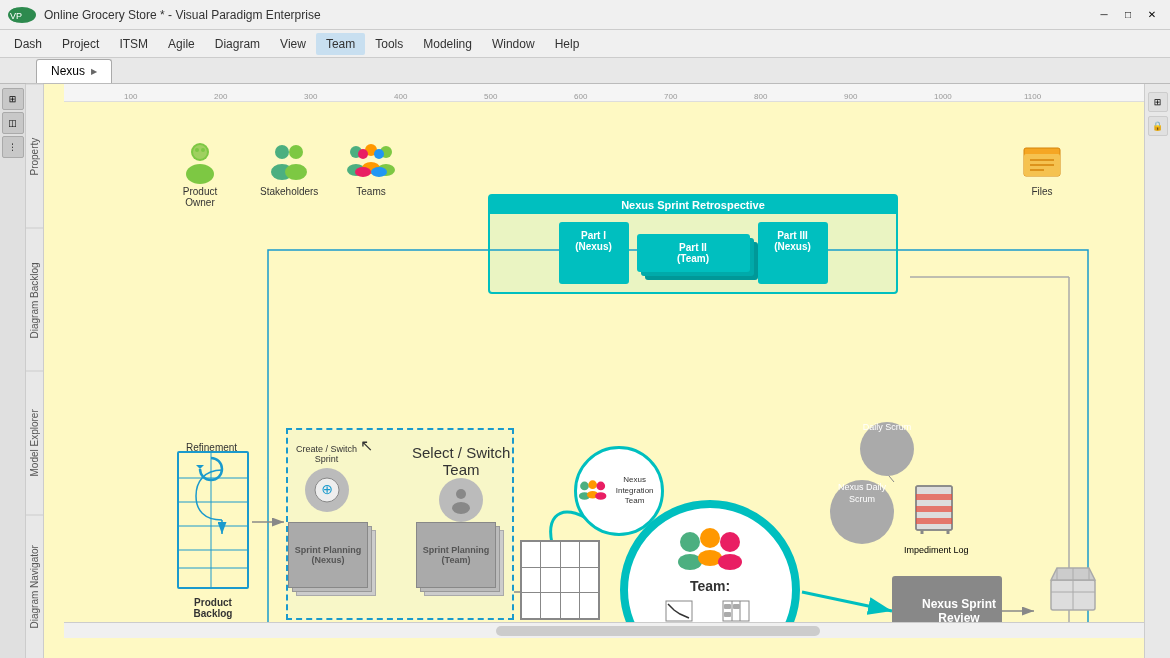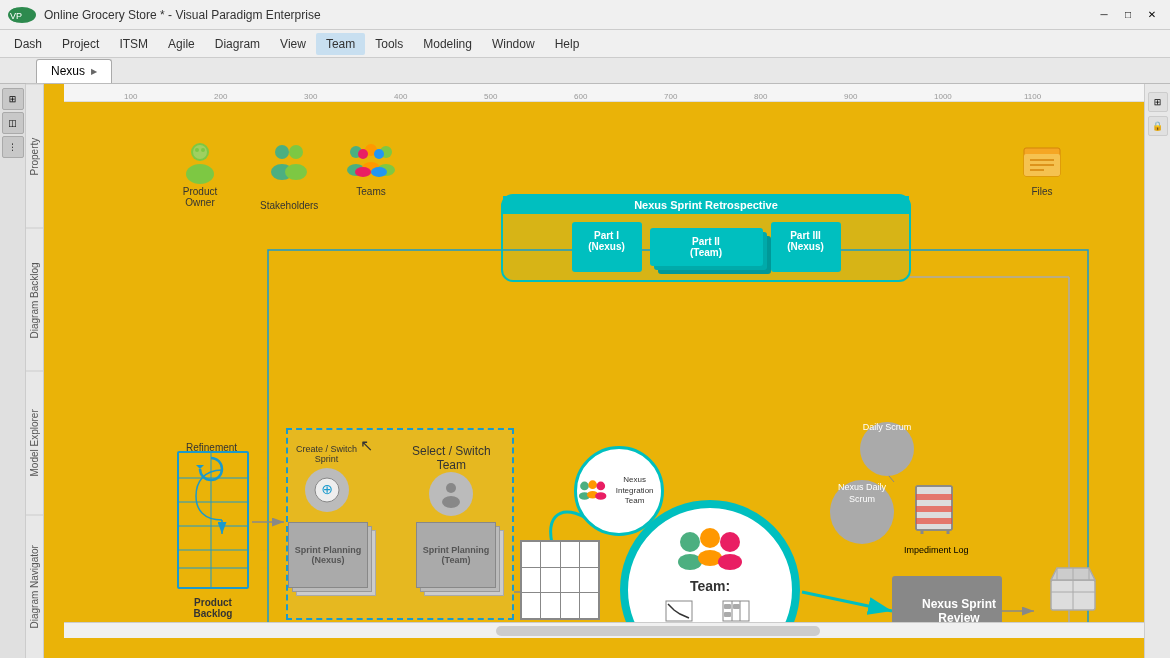--- a/index.html
+++ b/index.html
@@ -57,21 +57,21 @@
       display: flex; flex-direction: column;
     }
     .v-panel-label {
       writing-mode: vertical-rl; transform: rotate(180deg);
       font-size: 10px; color: #555; padding: 8px 2px; cursor: pointer;
       border-bottom: 1px solid #ccc; flex: 1; display: flex; align-items: center; justify-content: center;
     }
 
     
     #canvas-area {
-      flex: 1; background: #eab308; position: relative; overflow: hidden;
+      flex: 1; background: #fef9c3; position: relative; overflow: hidden;
     }
 
     
     #ruler-h {
       position: absolute; top: 0; left: 20px; right: 0; height: 18px;
       background: #f5f5f5; border-bottom: 1px solid #ddd; display: flex; align-items: flex-end;
     }
     .ruler-tick { position: absolute; bottom: 0; font-size: 8px; color: #999; }
 
     
@@ -80,22 +80,22 @@
     }
 
     
     .diagram-icon {
       position: absolute; display: flex; flex-direction: column; align-items: center;
       font-size: 10px; color: #333; text-align: center; cursor: pointer;
     }
 
     
     #retrospective-box {
-      position: absolute; top: 92px; left: 437px; width: 410px;
-      border: 2px solid #00bfbf; border-radius: 12px; background: rgba(0,191,191,0.08);
+      position: absolute; top: 92px; left: 424px; width: 410px;
+      border: 2px solid #00bfbf; border-radius: 4px; background: rgba(0,191,191,0.08);
     }
     #retro-title {
       background: #00bfbf; color: white; font-size: 11px; font-weight: bold;
       padding: 3px 8px; text-align: center;
     }
     #retro-parts {
       display: flex; padding: 8px; gap: 4px; justify-content: center;
     }
     .retro-part {
       background: #00bfbf; color: white; font-size: 10px; font-weight: bold;
@@ -277,21 +277,21 @@
         <svg width="40" height="42" viewBox="0 0 40 42">
           <circle cx="20" cy="10" r="9" fill="#7dc843"></circle>
           <ellipse cx="20" cy="32" rx="14" ry="10" fill="#7dc843"></ellipse>
           <circle cx="20" cy="10" r="7" fill="#a0d060"></circle>
           <circle cx="17" cy="8" r="2" fill="#7dc843"></circle>
           <circle cx="23" cy="8" r="2" fill="#7dc843"></circle>
         </svg>
         <span style="font-size:10px; margin-top:2px;">Product<br>Owner</span>
       </div>
 
-      <div class="diagram-icon" style="left: 196px; top: 40px; gap: 14px;">
+      <div class="diagram-icon" style="left: 196px; top: 40px;">
         <svg width="46" height="42" viewBox="0 0 46 42">
           <circle cx="16" cy="10" r="7" fill="#4caf80"></circle>
           <ellipse cx="16" cy="30" rx="11" ry="8" fill="#4caf80"></ellipse>
           <circle cx="30" cy="10" r="7" fill="#7dc843"></circle>
           <ellipse cx="30" cy="30" rx="11" ry="8" fill="#7dc843"></ellipse>
         </svg>
         <span style="font-size:10px; margin-top:2px;">Stakeholders</span>
       </div>
 
       <div class="diagram-icon" style="left: 282px; top: 40px;">
@@ -319,21 +319,21 @@
           <line x1="10" y1="25" x2="34" y2="25" stroke="#d4830a" stroke-width="1.5"></line>
           <line x1="10" y1="30" x2="24" y2="30" stroke="#d4830a" stroke-width="1.5"></line>
         </svg>
         <span style="font-size:10px; margin-top:2px;">Files</span>
       </div>
 
       <div id="retrospective-box">
         <div id="retro-title">Nexus Sprint Retrospective</div>
         <div id="retro-parts">
           <div class="retro-part" style="background:#00bfbf;">Part I<br>(Nexus)</div>
-          <div style="position:relative; width:113px; margin:6px 4px;">
+          <div style="position:relative; width:113px; margin:12px 4px;">
             <div class="retro-part" style="position:relative; z-index:3; background:#00bfbf;">Part II<br>(Team)</div>
             <div class="retro-part" style="position:absolute; top:4px; left:4px; z-index:2; background:#00aaaa; width:100%;">Part II<br>(Team)</div>
             <div class="retro-part" style="position:absolute; top:8px; left:8px; z-index:1; background:#009898; width:100%;">Part II<br>(Team)</div>
           </div>
           <div class="retro-part" style="background:#00bfbf;">Part III<br>(Nexus)</div>
         </div>
       </div>
 
       <div class="label-text" style="left: 122px; top: 340px;">Refinement</div>
 
@@ -365,21 +365,21 @@
         <div style="font-size:9px; color:#333; margin-bottom:4px;">Create / Switch<br>Sprint</div>
         <div style="background:#bbb; border-radius:50%; width:44px; height:44px; margin:0 auto; display:flex; align-items:center; justify-content:center;">
           <svg width="28" height="28" viewBox="0 0 28 28">
             <circle cx="14" cy="14" r="12" fill="#eee" stroke="#888" stroke-width="1"></circle>
             <text x="14" y="18" text-anchor="middle" font-size="14" fill="#1a9acd">⊕</text>
           </svg>
         </div>
       </div>
 
       <div style="position:absolute; left:348px; top:342px; text-align:center;">
-        <div style="font-size:12px; color:#333; margin-bottom:0;">Select / Switch<br>Team</div>
+        <div style="font-size:15px; color:#333; margin-bottom:0;">Select / Switch<br>Team</div>
         <div style="background:#bbb; border-radius:50%; width:44px; height:44px; margin:0 auto; display:flex; align-items:center; justify-content:center;">
           <svg width="28" height="28" viewBox="0 0 28 28">
             <circle cx="14" cy="8" r="5" fill="#888"></circle>
             <ellipse cx="14" cy="22" rx="9" ry="6" fill="#888"></ellipse>
           </svg>
         </div>
       </div>
 
       <div style="position:absolute; left:224px; top:420px;">
         <div style="position:relative; width:88px; height:74px;">

